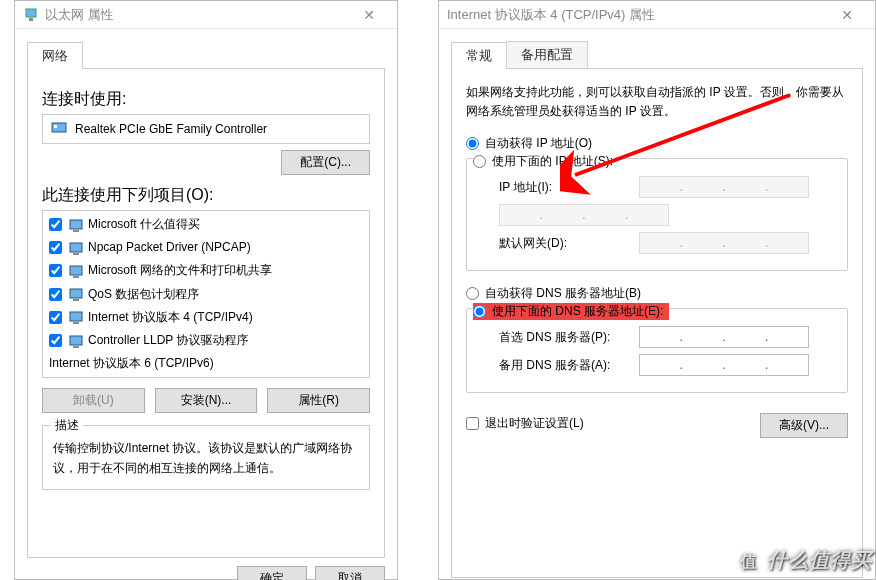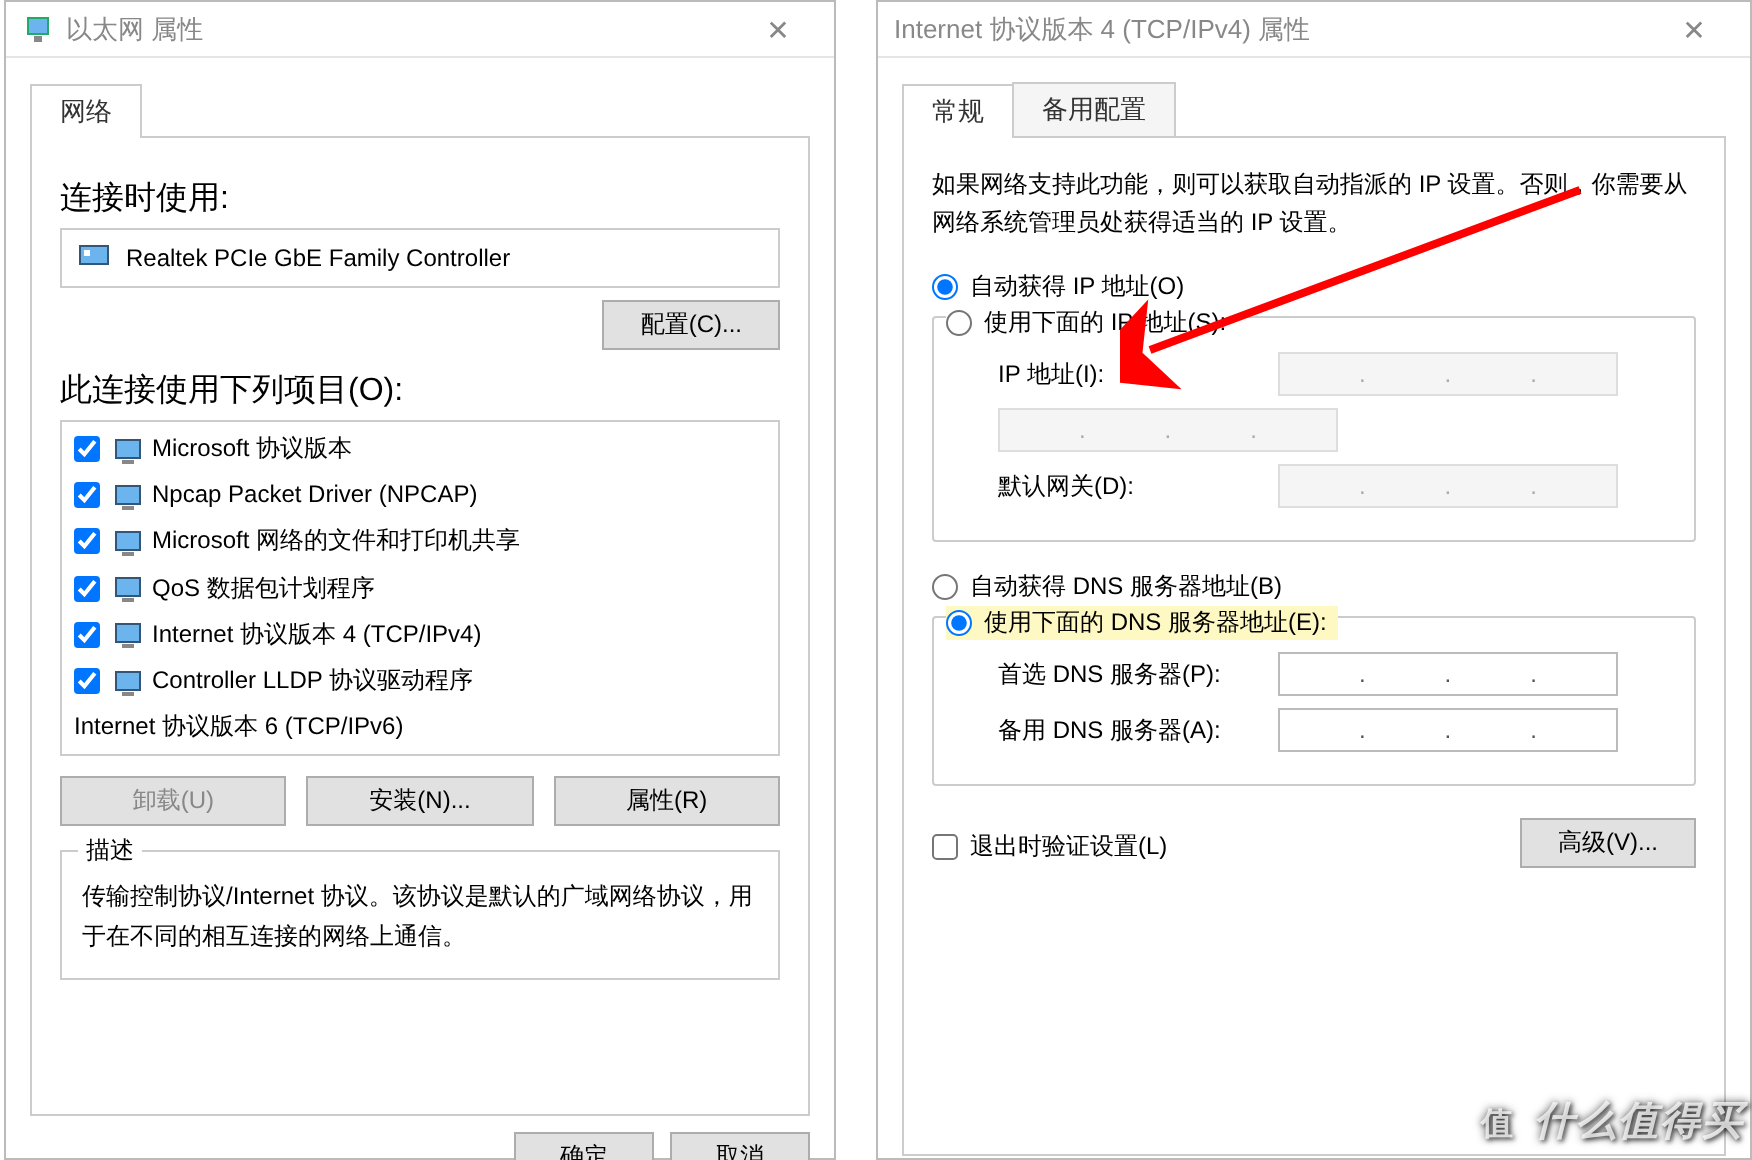--- a/index.html
+++ b/index.html
@@ -11,21 +11,21 @@
       width: 876px;
       height: 580px;
       overflow: hidden;
       position: relative;
     }
     .window {
       position: absolute;
       background: #fff;
       border: 1px solid #bbb;
     }
-    .window.left { left: 2px; top: 0; width: 416px; height: 580px; }
+    .window.left { left: 14px; top: 0; width: 384px; height: 580px; }
     .window.right { left: 438px; top: 0; width: 438px; height: 580px; }
     .titlebar {
       height: 28px;
       display: flex;
       align-items: center;
       padding: 0 8px;
       color: #888;
       font-size: 13px;
       border-bottom: 1px solid #e5e5e5;
     }
@@ -206,21 +206,21 @@
     </div>
     <div class="label" style="margin-top:10px;">此连接使用下列项目(O):</div>
     <div class="items-list">
 
     <div class="item">
           <input type="checkbox" class="chk" checked="" style="">
           <span class="pic"><svg width="16" height="16">
               <rect x="2" y="3" width="12" height="9" fill="#6CB4EE" stroke="#357"></rect>
               <rect x="5" y="13" width="6" height="2" fill="#888"></rect>
             </svg></span>
-          <span>Microsoft 协议版本</span>
+          <span>Microsoft 什么值得买</span>
         </div>
         <div class="item">
           <input type="checkbox" class="chk" checked="" style="">
           <span class="pic"><svg width="16" height="16">
               <rect x="2" y="3" width="12" height="9" fill="#6CB4EE" stroke="#357"></rect>
               <rect x="5" y="13" width="6" height="2" fill="#888"></rect>
             </svg></span>
           <span>Npcap Packet Driver (NPCAP)</span>
         </div>
         <div class="item">
@@ -332,21 +332,21 @@
             <span>&nbsp;</span>
           </div>
       </div>
     </div>
 
     <div class="radio-row" style="margin-top:14px;">
       <input type="radio" name="dnsmode" style="">
       <span>自动获得 DNS 服务器地址(B)</span>
     </div>
     <div class="groupblock">
-      <div class="radio-row" style="margin-left:-4px;margin-top:-14px;background:#fef9c3;padding-right:6px;width:fit-content;justify-content:flex-end;">
+      <div class="radio-row" style="margin-left:-4px;margin-top:-14px;background:#ef4444;padding-right:6px;width:fit-content;justify-content:flex-end;">
         <input type="radio" name="dnsmode" checked="" style="">
         <span>使用下面的 DNS 服务器地址(E):</span>
       </div>
       <div class="field">
         <span class="flabel">首选 DNS 服务器(P):</span>
         <div class="ip-input">
             <span>&nbsp;</span>
             <span class="dot">.</span>
             <span>&nbsp;</span>
             <span class="dot">.</span>
@@ -362,21 +362,21 @@
             <span class="dot">.</span>
             <span>&nbsp;</span>
             <span class="dot">.</span>
             <span>&nbsp;</span>
             <span class="dot">.</span>
             <span>&nbsp;</span>
           </div>
       </div>
     </div>
 
-    <div style="display:flex;align-items:flex-start;justify-content:space-between;margin-top:16px;">
+    <div style="display:flex;align-items:flex-end;justify-content:space-between;margin-top:16px;">
       <div class="chk-row">
         <input type="checkbox" style="">
         <span>退出时验证设置(L)</span>
       </div>
       <button class="btn">高级(V)...</button>
     </div>
   </div>
 </div>
 
 <svg class="arrow" width="240" height="110">

